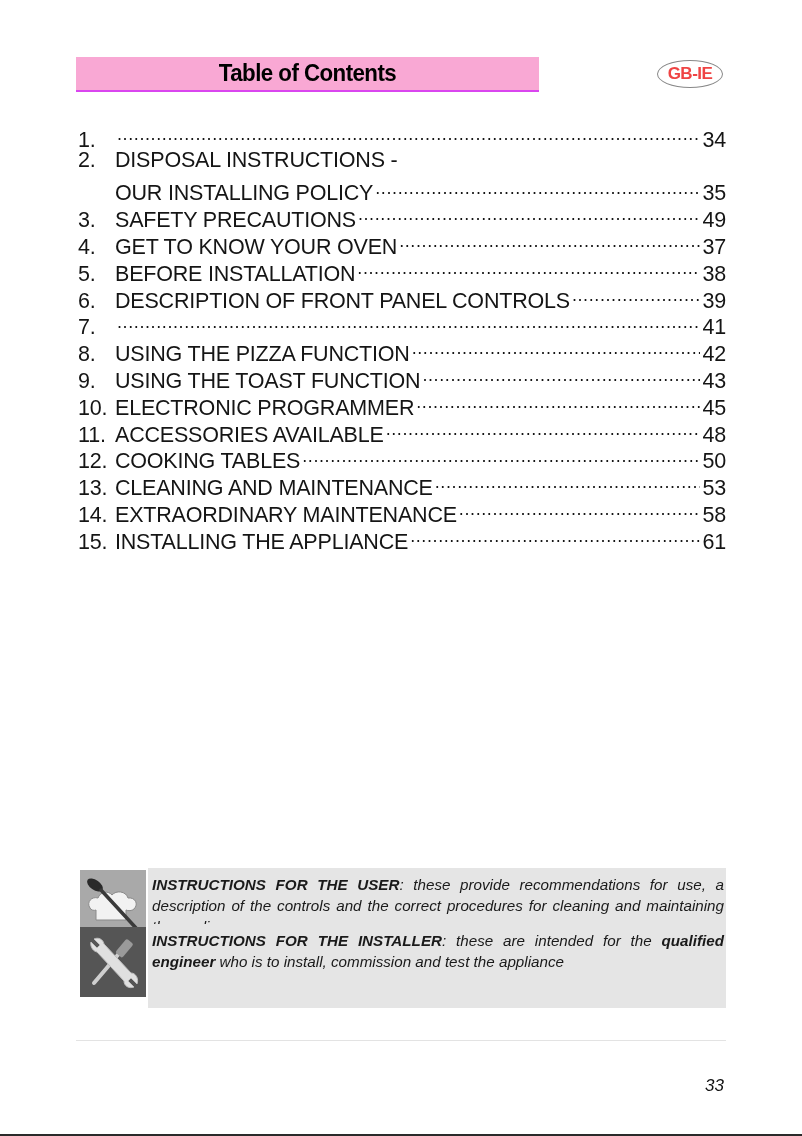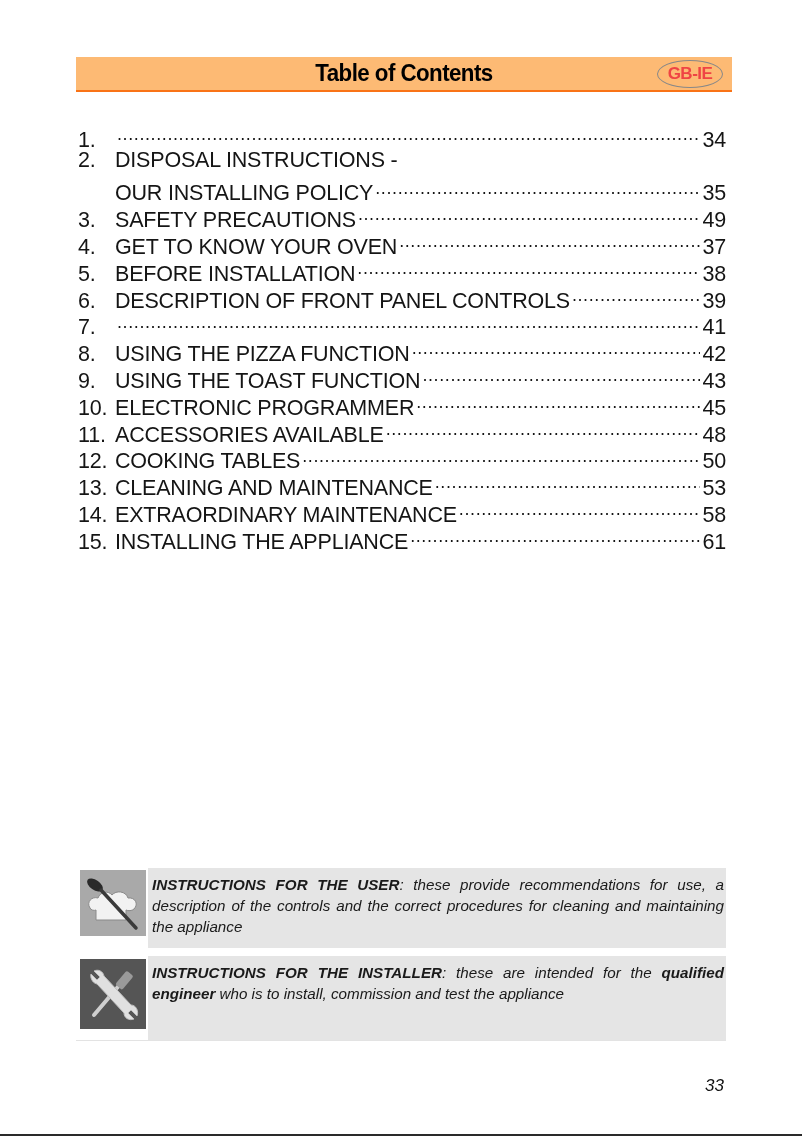--- a/index.html
+++ b/index.html
@@ -12,24 +12,24 @@
       height: 1136px;
       position: relative;
       overflow: hidden;
       font-family: "Liberation Sans", sans-serif;
       color: #111;
     }
     .header-bar {
       position: absolute;
       left: 76px;
       top: 57px;
-      width: 656px;
+      width: 463px;
       height: 33px;
-      background: #fdba74;
-      border-bottom: 2px solid #f97316;
+      background: #f9a8d4;
+      border-bottom: 2px solid #d946ef;
     }
     .header-title {
       position: absolute;
       left: 0;
       width: 100%;
       top: 0;
       line-height: 31px;
       text-align: center;
       font-weight: bold;
       font-size: 24px;
@@ -265,21 +265,21 @@
     <svg width="66" height="66" viewBox="0 0 66 66">
       <rect x="0" y="0" width="66" height="66" fill="#a9a9a9"></rect>
       <path d="M10 38 C6 32 12 26 18 28 C20 22 28 20 32 25 C36 20 46 21 48 28 C55 27 59 34 54 39 C52 41 48 41 46 40 L46 50 L16 50 L16 40 C14 41 11 40 10 38 Z" fill="#f2f2f2" stroke="#8a8a8a" stroke-width="1"></path>
       <ellipse cx="15" cy="15" rx="9" ry="5" transform="rotate(35 15 15)" fill="#2a2a2a"></ellipse>
       <line x1="21" y1="20" x2="56" y2="58" stroke="#3a3a3a" stroke-width="3.5" stroke-linecap="round"></line>
     </svg>
   </div>
   <div class="note-text"><b>INSTRUCTIONS FOR THE USER</b><span>: these provide recommendations for use, a description of the controls and the correct procedures for cleaning and maintaining the appliance</span></div>
 </div>
 
-<div class="note-box" style="top:956px; height:84px;">
+<div class="note-box" style="top:924px; height:84px;">
   <div class="note-text-bg" style="height:84px;"></div>
   <div class="note-icon" style="top:3px;">
     <svg width="66" height="70" viewBox="0 0 66 70">
       <rect x="0" y="0" width="66" height="70" fill="#555555"></rect>
       <line x1="48" y1="16" x2="14" y2="56" stroke="#cfcfcf" stroke-width="4" stroke-linecap="round"></line>
       <rect x="40" y="12" width="9" height="18" rx="2" transform="rotate(40 44 21)" fill="#9a9a9a"></rect>
       <path d="M14 12 l6 6 l-3 3 l-6 -6 C10 18 12 24 17 25 L44 54 C44 59 49 62 54 60 L48 54 L51 51 L57 57 C59 52 56 46 51 46 L24 17 C23 12 18 10 14 12 Z" fill="#e0e0e0" stroke="#bdbdbd" stroke-width="1"></path>
     </svg>
   </div>
   <div class="note-text"><b>INSTRUCTIONS FOR THE INSTALLER</b><span>: these are intended for the </span><b>qualified engineer</b><span> who is to install, commission and test the appliance</span></div>

